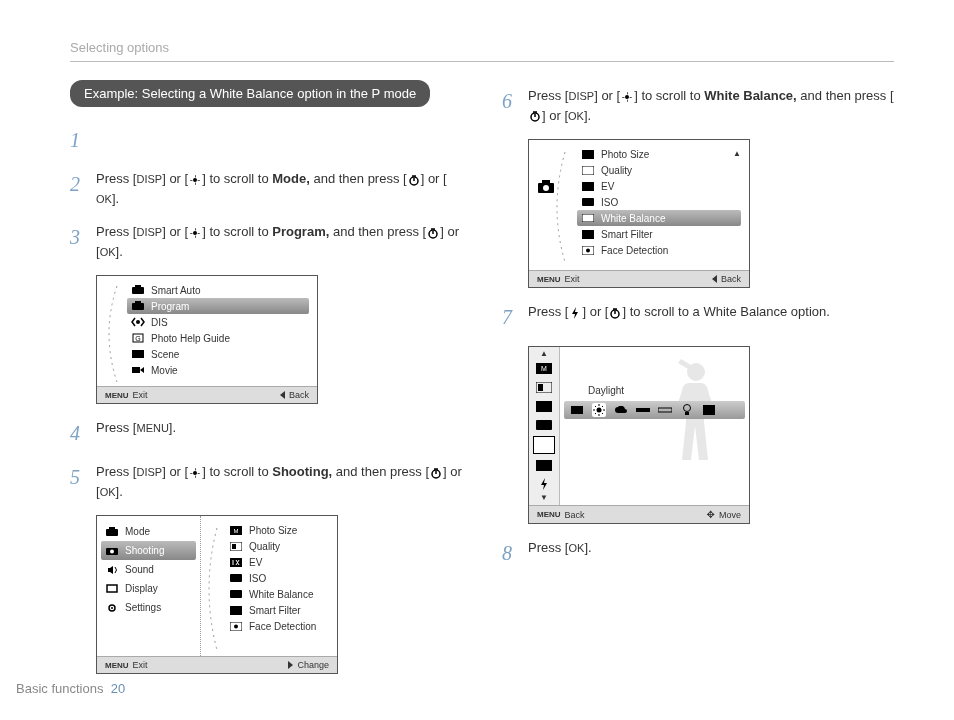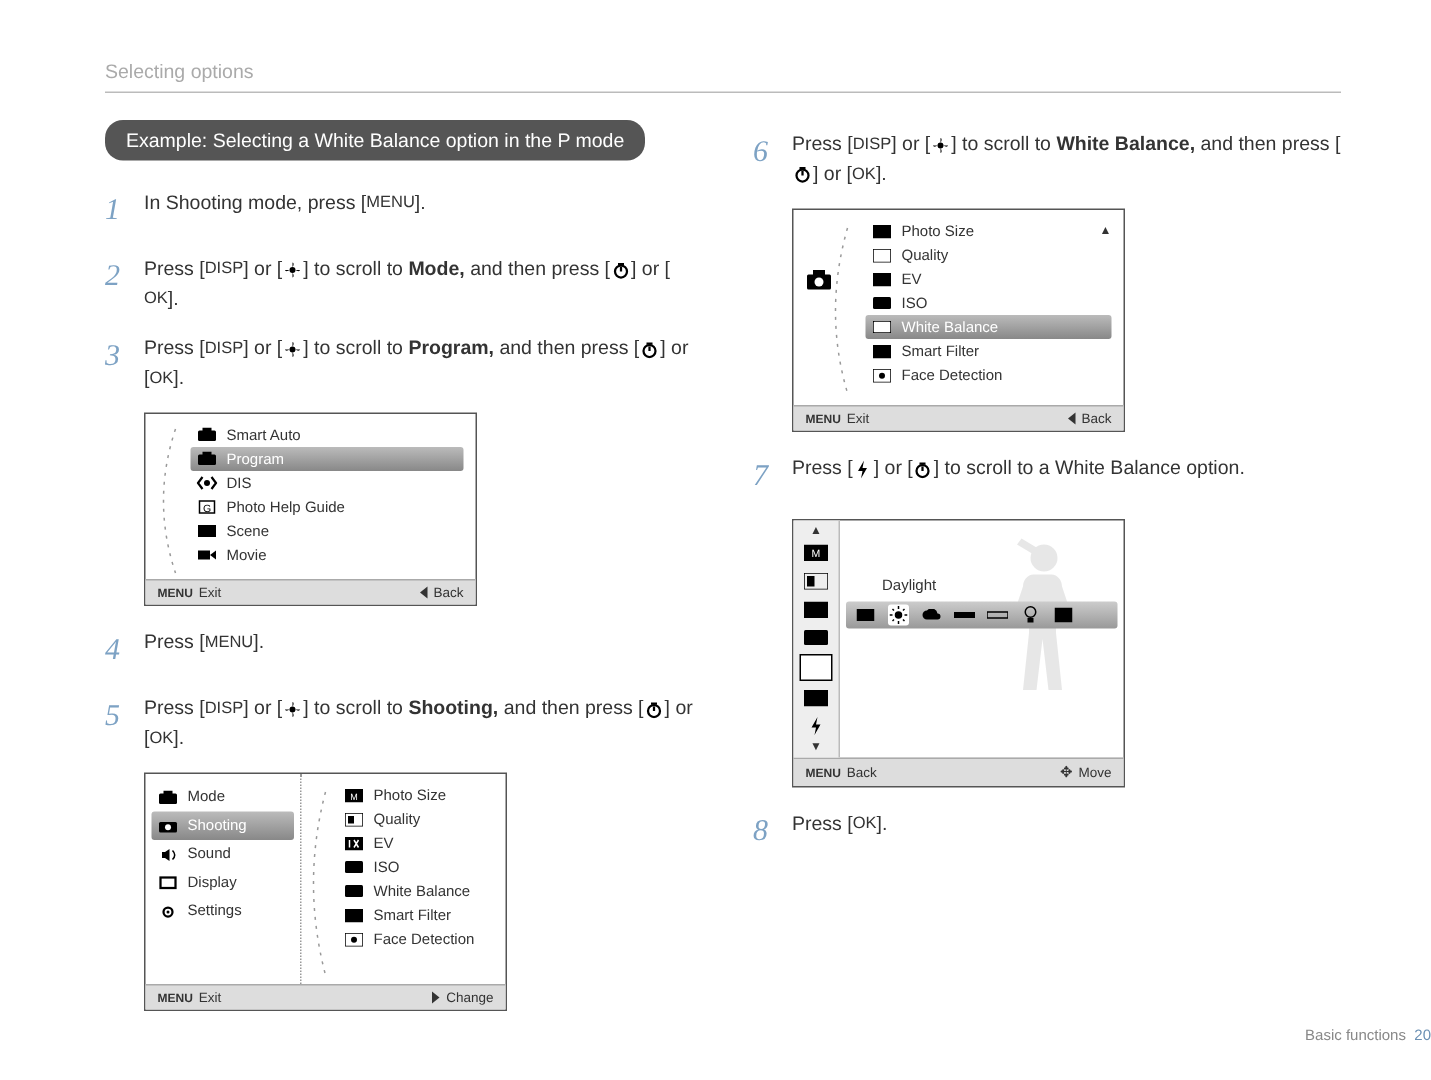--- a/index.html
+++ b/index.html
@@ -41,41 +41,40 @@
 
 .shot4 .shot-body{display:flex;padding:0;min-height:130px}
 .side{width:30px;background:#eee;border-right:1px solid #bbb;display:flex;flex-direction:column;align-items:center;padding:4px 0;gap:3px}
 .side .sic{width:20px;height:16px;display:flex;align-items:center;justify-content:center;font-size:9px}
 .wb-main{flex:1;position:relative;padding:6px}
 .wb-label{position:absolute;top:38px;left:28px;font-size:10px}
 .wb-row{position:absolute;top:54px;left:4px;right:4px;height:18px;background:linear-gradient(#ccc,#999);border-radius:2px;display:flex;align-items:center;gap:8px;padding:0 6px}
 .wb-row .wic{width:14px;height:14px;display:flex;align-items:center;justify-content:center}
 .wb-row .wic.sel{background:#fff;border-radius:2px}
 .sil{position:absolute;right:18px;top:8px;opacity:.35}
-.footer{position:absolute;bottom:24px;left:4px;right:0;text-align:right;font-size:10px;color:#888}
+.footer{position:absolute;bottom:24px;left:16px;right:0;text-align:left;font-size:13px;color:#888}
 .footer .pn{color:#6a8fb3}
 .tri{display:inline-block;width:0;height:0;vertical-align:middle}
 .tri-l{border-top:4px solid transparent;border-bottom:4px solid transparent;border-right:5px solid #333}
 .tri-r{border-top:4px solid transparent;border-bottom:4px solid transparent;border-left:5px solid #333}
 .updn{font-size:8px;line-height:6px}
 </style>
 </head>
 <body>
 
 <div class="page">
 <div class="sect-title">Selecting options</div>
 
 <div class="cols">
 <div class="col">
 
 <div class="callout">Example: Selecting a White Balance option in the P mode</div>
 
 <div class="step">
 <div class="num">1</div>
-<div><span>In Shooting mode, press [</span><span class="btn">MENU</span><span>].</span></div>
 </div>
 
 <div class="step">
 <div class="num">2</div>
 <div><span>Press [</span><span class="btn">DISP</span><span>] or [</span><span class="btn-icon">
               <svg width="12" height="12" viewBox="0 0 12 12">
                 <path d="M6 1c1 0 1 2 0 3M6 11c1 0 1-2 0-3M1 6c0 1 2 1 3 0M11 6c0 1-2 1-3 0M6 4a2 2 0 100 4 2 2 0 000-4" fill="#000"></path>
               </svg>
             </span><span>] to scroll to </span><b>Mode,</b><span> and then press [</span><span class="btn-icon">
               <svg width="12" height="12" viewBox="0 0 12 12">

